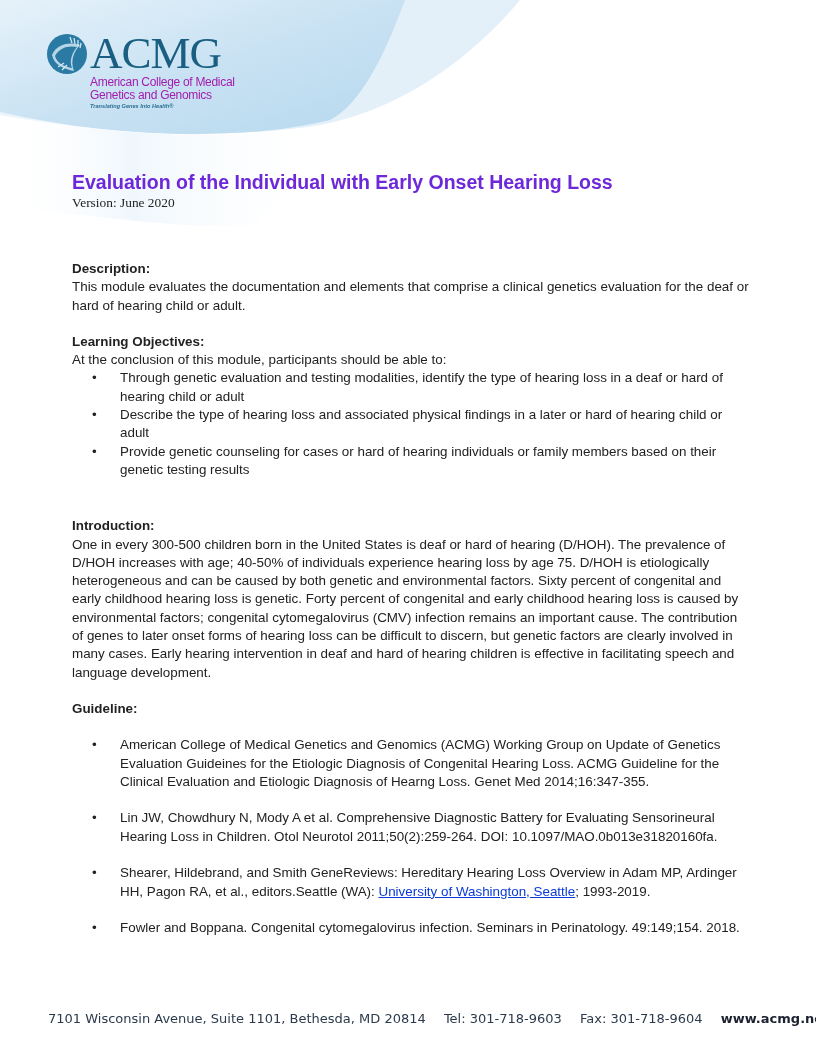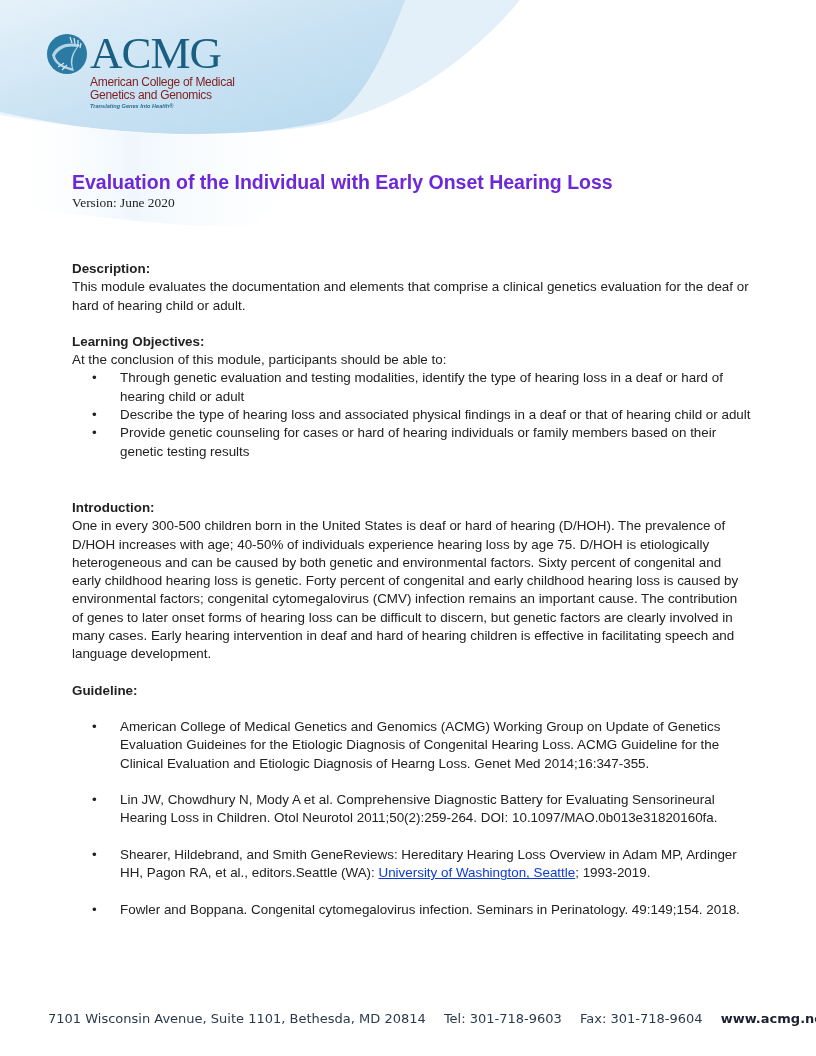--- a/index.html
+++ b/index.html
@@ -43,21 +43,21 @@
       letter-spacing: -1px;
       color: #1a5f82;
       line-height: 52px;
     }
     .logo-sub {
       position: absolute;
       left: 44px;
       top: 43px;
       font-size: 12px;
       line-height: 13px;
-      color: #7f1d1d;
+      color: #a21caf;
       letter-spacing: -0.3px;
       white-space: nowrap;
     }
     .logo-tag {
       position: absolute;
       left: 44px;
       top: 70px;
       font-size: 5.6px;
       font-style: italic;
       font-weight: bold;
@@ -189,21 +189,21 @@
     <p>This module evaluates the documentation and elements that comprise a clinical genetics evaluation for the deaf or hard of hearing child or adult.</p>
   </section>
 
   <div style="height:18px"></div>
 
   <section>
     <p class="section-h">Learning Objectives:</p>
     <p>At the conclusion of this module, participants should be able to:</p>
     <ul class="bullets">
       <li>Through genetic evaluation and testing modalities, identify the type of hearing loss in a deaf or hard of hearing child or adult</li>
-      <li>Describe the type of hearing loss and associated physical findings in a deaf or that of hearing child or adult</li>
+      <li>Describe the type of hearing loss and associated physical findings in a later or hard of hearing child or adult</li>
       <li>Provide genetic counseling for cases or hard of hearing individuals or family members based on their genetic testing results</li>
     </ul>
   </section>
 
   <div style="height:38px"></div>
 
   <section>
     <p class="section-h">Introduction:</p>
     <p>One in every 300-500 children born in the United States is deaf or hard of hearing (D/HOH). The prevalence of D/HOH increases with age; 40-50% of individuals experience hearing loss by age 75. D/HOH is etiologically heterogeneous and can be caused by both genetic and environmental factors. Sixty percent of congenital and early childhood hearing loss is genetic. Forty percent of congenital and early childhood hearing loss is caused by environmental factors; congenital cytomegalovirus (CMV) infection remains an important cause. The contribution of genes to later onset forms of hearing loss can be difficult to discern, but genetic factors are clearly involved in many cases. Early hearing intervention in deaf and hard of hearing children is effective in facilitating speech and language development.</p>
   </section>

